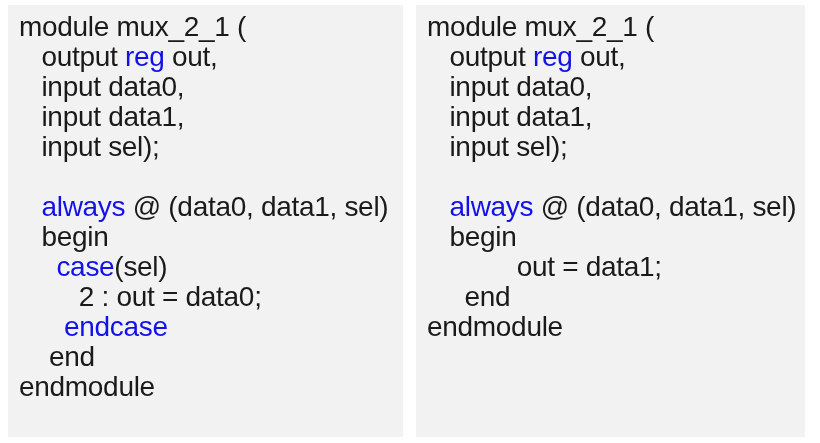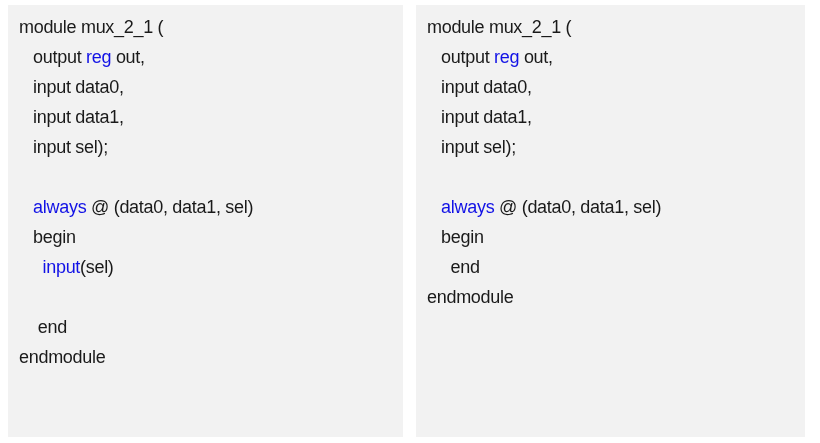--- a/index.html
+++ b/index.html
@@ -19,21 +19,21 @@
     position: relative;
     width: 820px; height: 443px;
     background: var(--page-bg);
   }
   .panel {
     position: absolute;
     top: 5px;
     height: 432px;
     background: var(--panel-bg);
     color: var(--txt);
-    font-size: 18px;
+    font-size: 28px;
     line-height: 30px;
     letter-spacing: -0.3px;
     padding-top: 7px;
     padding-left: 11px;
     overflow: hidden;
   }
   .panel-left  { left: 8px;   width: 395px; }
   .panel-right { left: 416px; width: 389px; }
   .line { height: 30px; white-space: pre; }
   .tok  { white-space: pre; }
@@ -45,30 +45,32 @@
 <div class="canvas">
   <div class="panel panel-left">
       <div class="line"><span class="tok">module mux_2_1 (</span></div>
       <div class="line"><span class="tok">   output </span><span class="tok kw">reg</span><span class="tok"> out,</span></div>
       <div class="line"><span class="tok">   input data0,</span></div>
       <div class="line"><span class="tok">   input data1,</span></div>
       <div class="line"><span class="tok">   input sel);</span></div>
       <div class="line"></div>
       <div class="line"><span class="tok">   </span><span class="tok kw">always</span><span class="tok"> @ (data0, data1, sel)</span></div>
       <div class="line"><span class="tok">   begin</span></div>
-      <div class="line"><span class="tok">     </span><span class="tok kw">input</span><span class="tok">(sel)</span></div>
-      <div class="line"><span class="tok">      </span></div>
+      <div class="line"><span class="tok">     </span><span class="tok kw">case</span><span class="tok">(sel)</span></div>
+      <div class="line"><span class="tok">        2 : out = data0;</span></div>
+      <div class="line"><span class="tok">      </span><span class="tok kw">endcase</span></div>
       <div class="line"><span class="tok">    end</span></div>
       <div class="line"><span class="tok">endmodule</span></div>
     </div>
   <div class="panel panel-right">
       <div class="line"><span class="tok">module mux_2_1 (</span></div>
       <div class="line"><span class="tok">   output </span><span class="tok kw">reg</span><span class="tok"> out,</span></div>
       <div class="line"><span class="tok">   input data0,</span></div>
       <div class="line"><span class="tok">   input data1,</span></div>
       <div class="line"><span class="tok">   input sel);</span></div>
       <div class="line"></div>
       <div class="line"><span class="tok">   </span><span class="tok kw">always</span><span class="tok"> @ (data0, data1, sel)</span></div>
       <div class="line"><span class="tok">   begin</span></div>
+      <div class="line"><span class="tok">            out = data1;</span></div>
       <div class="line"><span class="tok">     end</span></div>
       <div class="line"><span class="tok">endmodule</span></div>
     </div>
 </div>
 
 </body></html>

